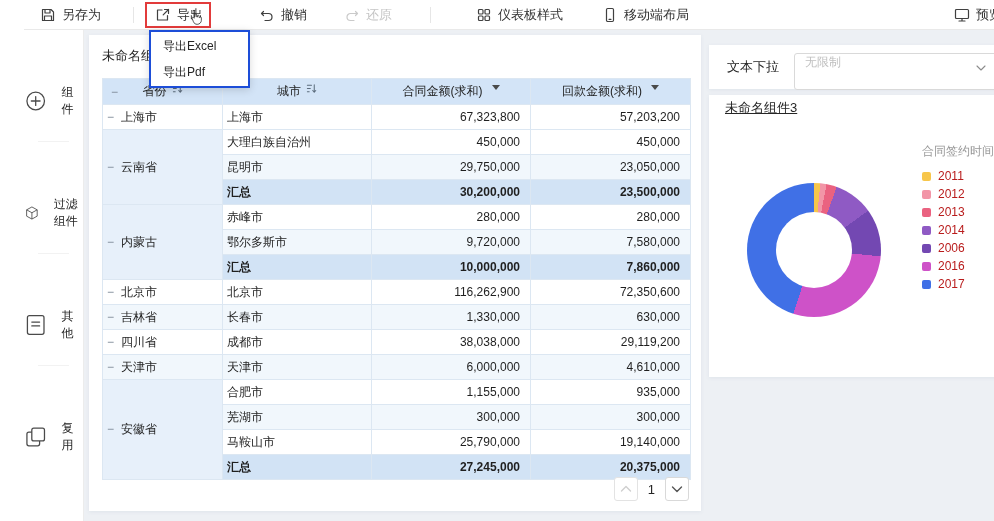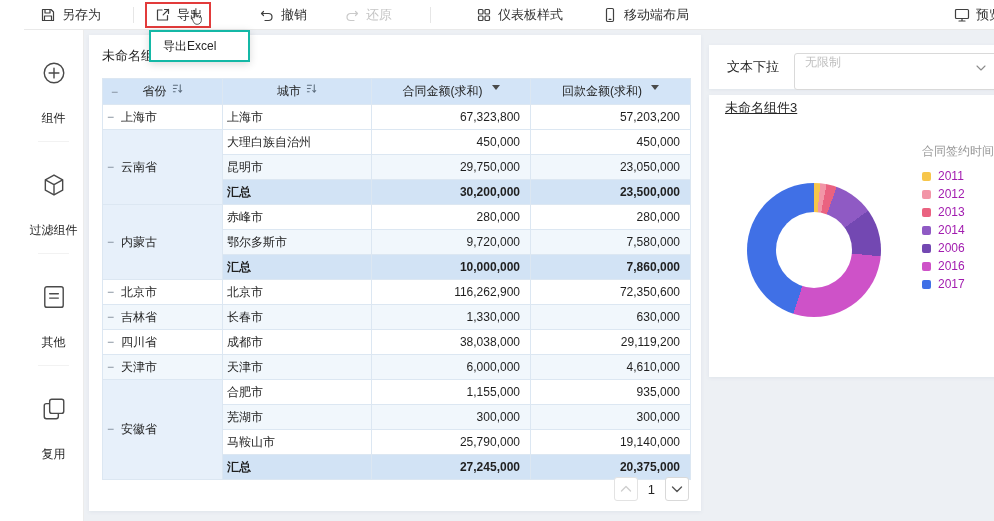--- a/index.html
+++ b/index.html
@@ -15,29 +15,29 @@
   .tb-item.disabled { color:#C5C5C5; }
   .tb-sep { position:absolute; top:7px; width:1px; height:16px; background:#E6E6E6; }
 
   
   .hl-export { position:absolute; left:121px; top:2px; width:66px; height:26px;
                border:2px solid #E23B3B; z-index:8; pointer-events:none; }
   .cursor-hand { position:absolute; left:164px; top:9px; z-index:9; pointer-events:none; }
 
   
   .export-menu { position:absolute; left:125px; top:30px; width:101px; background:#fff;
-                 border:2px solid #14b8a6; box-shadow:0 2px 8px rgba(0,0,0,.15); z-index:10;
+                 border:2px solid #1d4ed8; box-shadow:0 2px 8px rgba(0,0,0,.15); z-index:10;
                  padding:1px 0; }
   .menu-item { height:26px; line-height:26px; padding-left:12px; font-size:12px; color:#262626; cursor:pointer; }
 
   
   .sidebar { position:absolute; top:30px; left:0; bottom:0; width:60px; background:#fff;
              border-right:1px solid #ECECEC; z-index:4; }
-  .sb-item { position:relative; height:112px; padding-top:30px; display:flex; flex-direction:column;
-             align-items:center; gap:24px; cursor:pointer; }
+  .sb-item { position:relative; height:112px; padding-top:30px; display:flex; flex-direction:row;
+             align-items:center; gap:14px; cursor:pointer; }
   .sb-item::after { content:""; position:absolute; bottom:0; left:14px; right:14px; height:1px; background:#F2F2F2; }
   .sb-item:last-child::after { display:none; }
   .sb-label { font-size:12px; color:#262626; }
 
   
   .panel { position:absolute; background:#fff; box-shadow:0 1px 4px rgba(60,90,130,.08); }
   .table-panel { left:65px; top:35px; width:612px; height:476px; }
   .panel-title { position:absolute; left:13px; top:12px; font-size:13px; color:#262626; }
 
   
@@ -72,21 +72,21 @@
 
   
   .chart-card { left:685px; top:95px; width:300px; height:282px; }
   .chart-title { position:absolute; left:16px; top:4px; font-size:13px; color:#262626;text-decoration:underline; }
   .donut { position:absolute; left:38px; top:88px; width:134px; height:134px; border-radius:50%; cursor:pointer; }
   .donut-hole { position:absolute; left:29px; top:29px; width:76px; height:76px; border-radius:50%; background:#fff; }
   .legend { position:absolute; left:213px; top:48px; }
   .legend-title { font-size:12px; color:#999; margin-bottom:10px; }
   .legend-item { display:flex; align-items:center; gap:7px; height:12px; margin-bottom:6px; cursor:pointer; }
   .swatch { width:9px; height:9px; border-radius:2px; display:inline-block; flex:none; }
-  .legend-item span:last-child { font-size:12px; color:#a21caf; line-height:12px; }
+  .legend-item span:last-child { font-size:12px; color:#b91c1c; line-height:12px; }
 </style>
 </head>
 <body>
 
 <div class="screen">
 
   <div class="topbar">
     <div class="tb-item" style="left:16px">
       <svg width="16" height="16" viewBox="0 0 16 16" fill="none" stroke="#404040" stroke-width="1.2" stroke-linejoin="round" stroke-linecap="round">
           <path d="M2.5 2.5h8.5l2.5 2.5v8.5h-11z"></path>
@@ -140,20 +140,21 @@
           <rect x="1.5" y="2.5" width="13" height="9" rx="1"></rect>
           <path d="M8 11.5V14M5 14h6"></path>
         </svg>
       <span>预览</span>
     </div>
   </div>
 
   <div class="hl-export"></div>
   <div class="export-menu">
       <div class="menu-item">导出Excel</div>
+      <div class="menu-item">导出Pdf</div>
     </div>
   <svg class="cursor-hand" width="15" height="16" viewBox="0 0 16 17">
     <path d="M5.6 1.5c.6 0 1 .45 1 1v5.6l.9.12V6.1c0-.5.4-.9.9-.9s.9.4.9.9v2.3l.8.12V7.4c0-.5.4-.85.85-.85s.85.35.85.85v1.6l.8.15c.05-.4.4-.75.8-.75.5 0 .85.4.85.9v2.7c0 2.4-1.95 4.3-4.35 4.3-2 0-3.4-.95-4.1-2.7L4.4 10c-.2-.55.1-1.1.65-1.25.45-.1.9.05 1.15.45l.4.6V2.5c0-.55.45-1 1-1z" fill="#ffffff" stroke="#222" stroke-width="0.8"></path>
   </svg>
 
   <div class="sidebar">
     <div class="sb-item">
       <svg width="26" height="26" viewBox="0 0 24 24" fill="none" stroke="#4A4A4A" stroke-width="1.3" stroke-linecap="round">
           <circle cx="12" cy="12" r="9"></circle>
           <path d="M12 7.5v9M7.5 12h9"></path>

